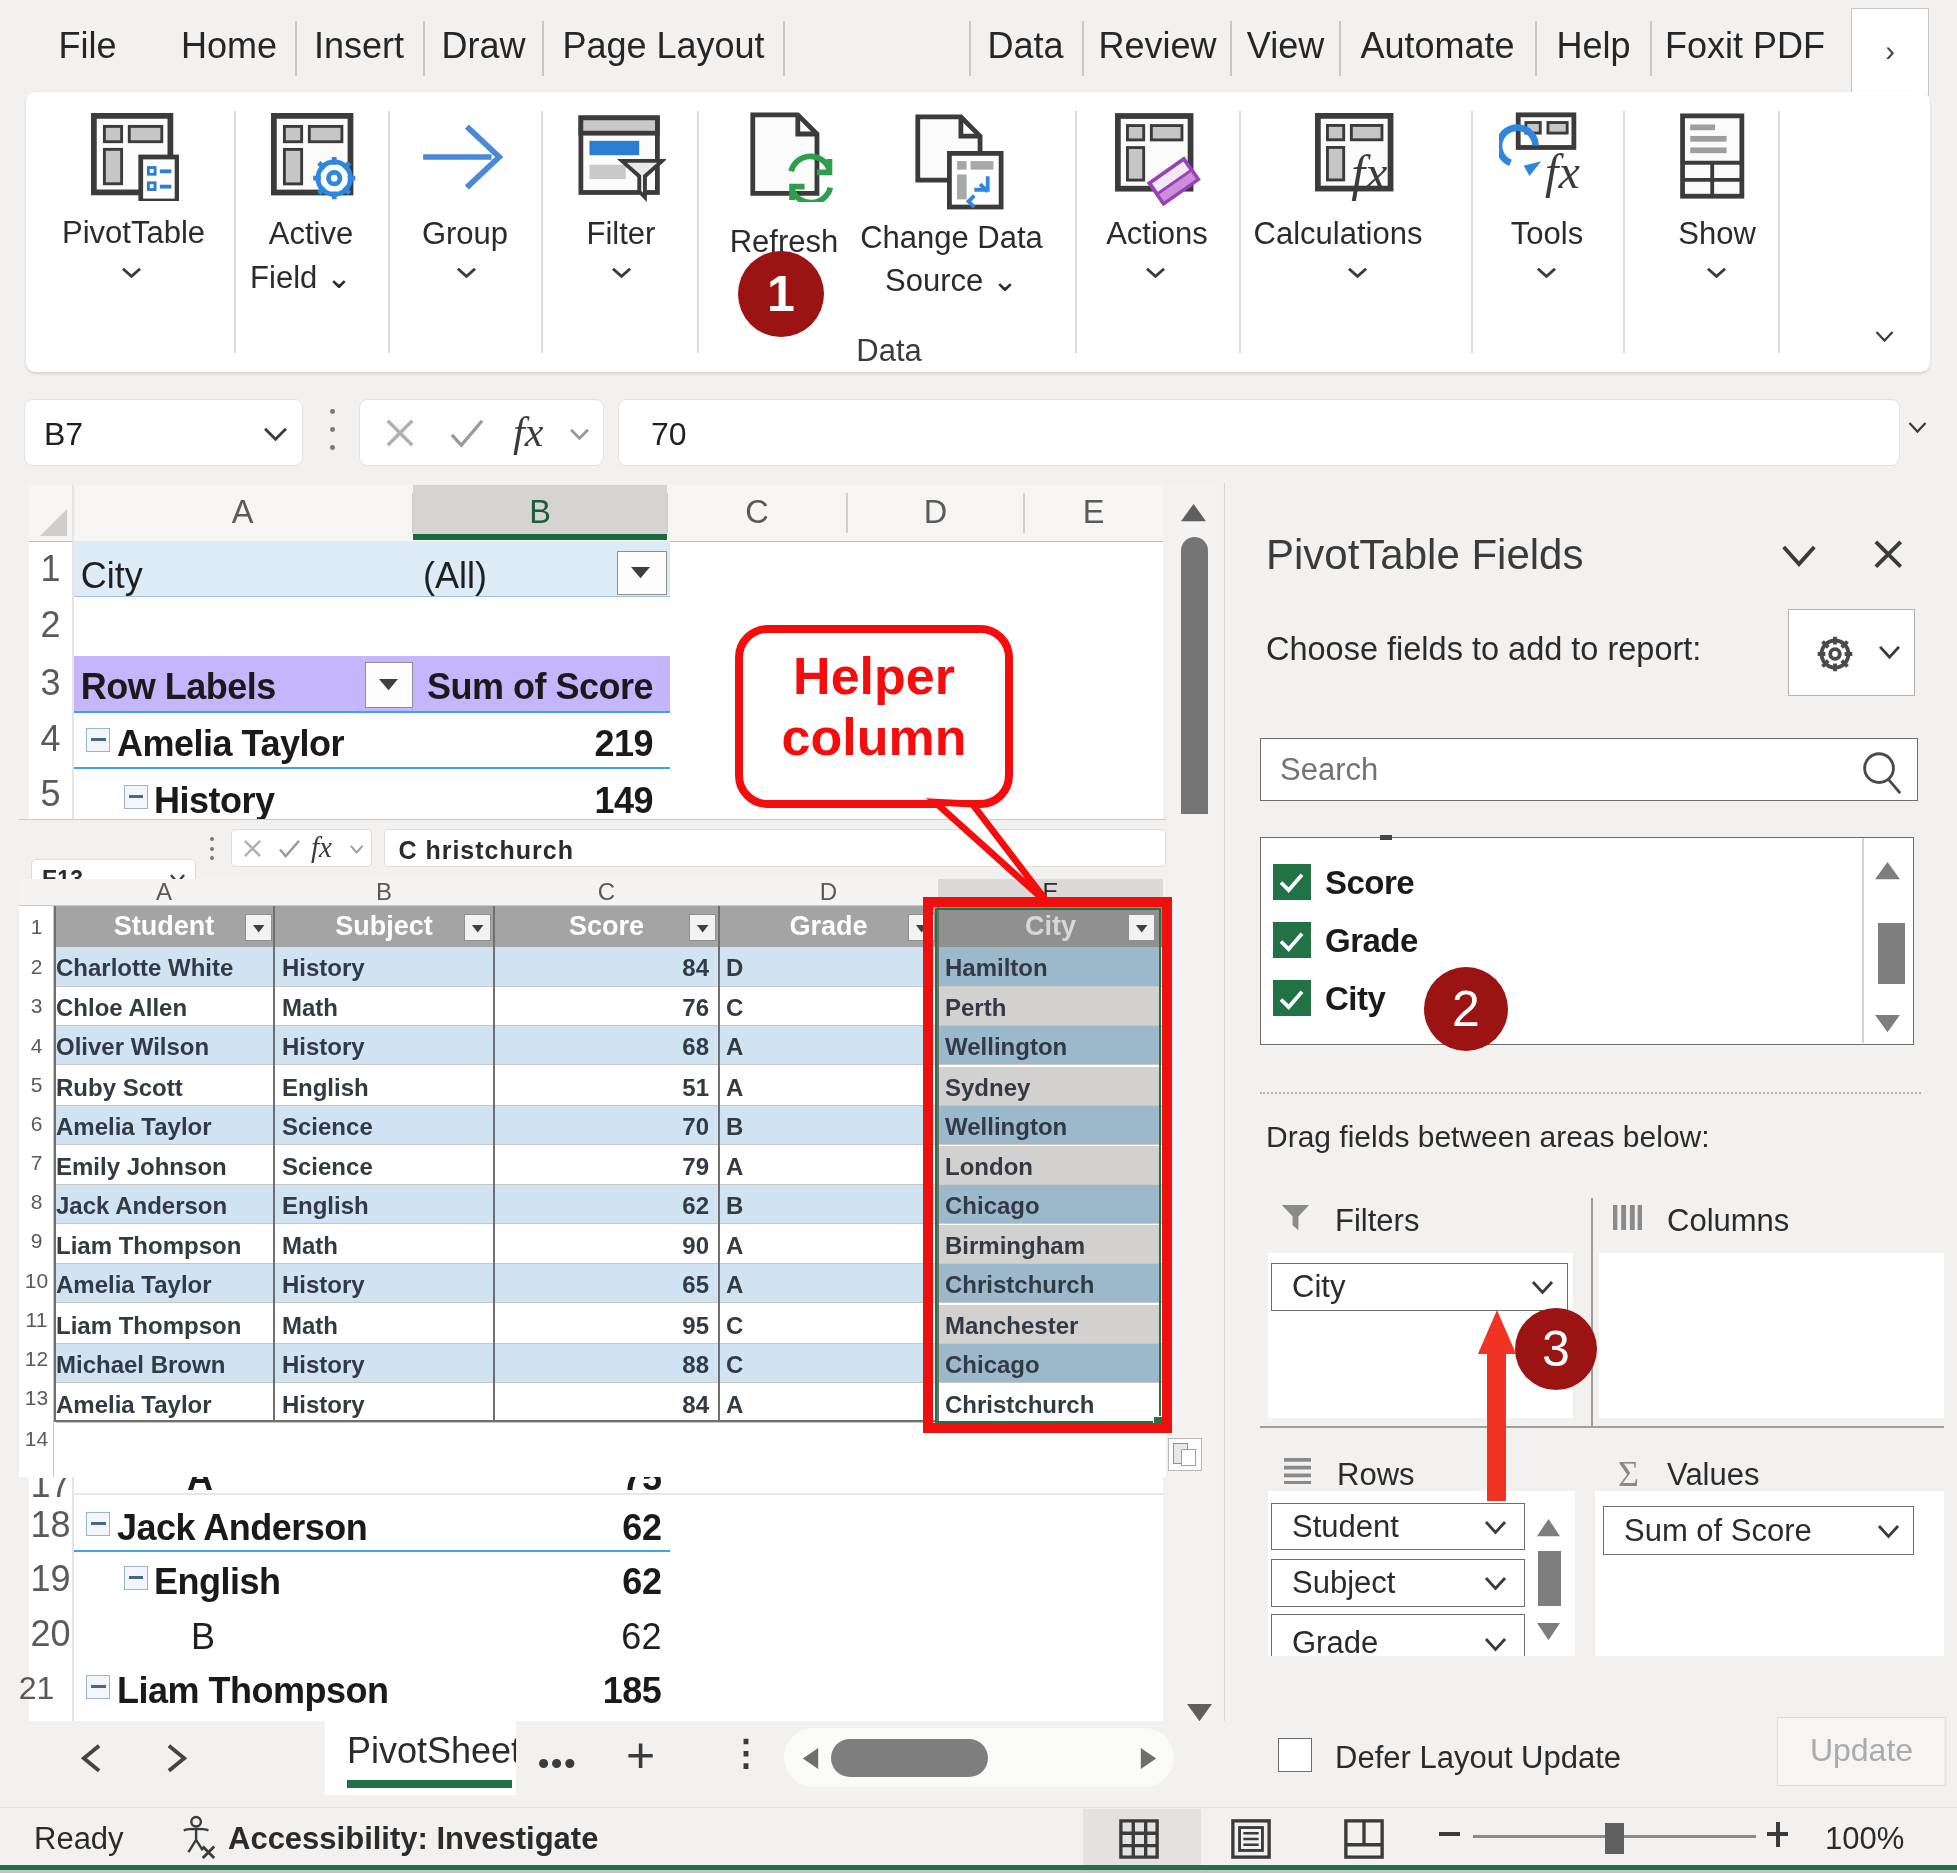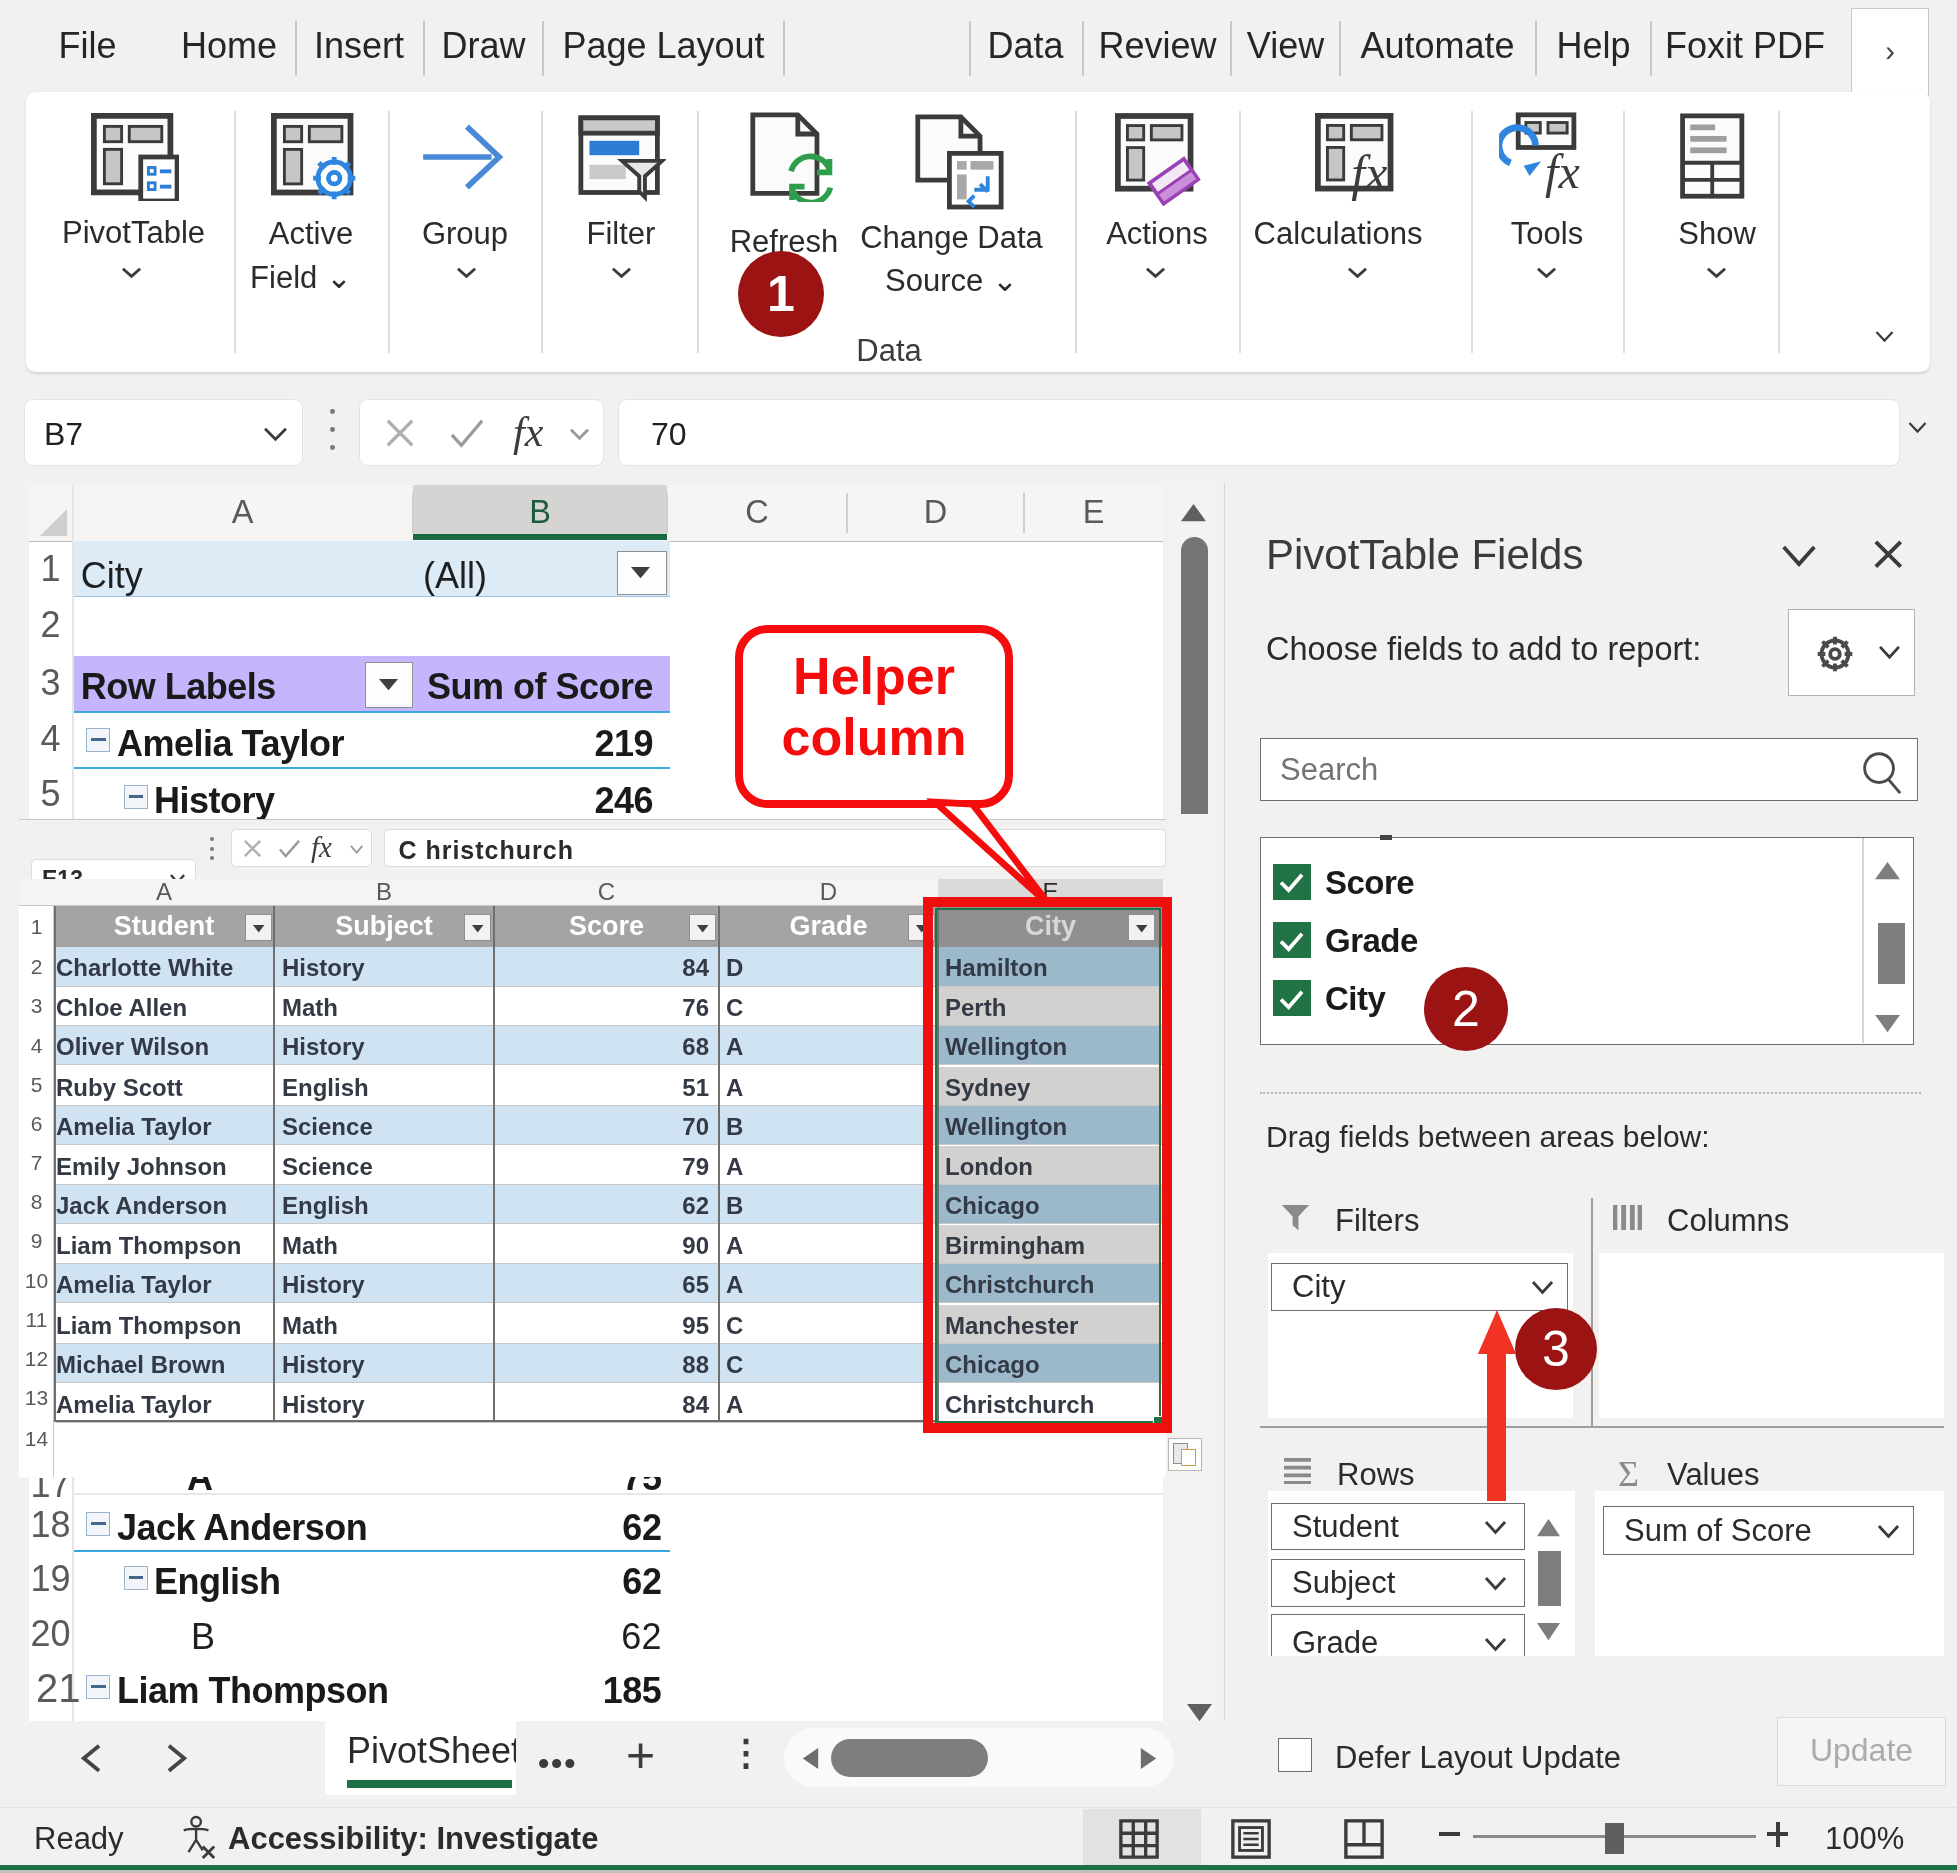--- a/index.html
+++ b/index.html
@@ -261,30 +261,30 @@
 
 <div class="abs" style="left:74px;top:713px;width:596px;height:56px;border-bottom:2.9px solid #3ba7e1;box-sizing:border-box;">
   <div class="minusbox" style="left:12.4px;top:15.3px;"></div>
   <span class="cellb" style="position:absolute;left:43px;top:9.6px;font-size:36px;">Amelia Taylor</span>
   <span class="cellb" style="position:absolute;right:17px;top:9.6px;font-size:36px;">219</span>
 </div>
 
 <div class="abs" style="left:74px;top:769px;width:596px;height:50px;overflow:hidden;">
   <div class="minusbox" style="left:50px;top:16.3px;"></div>
   <span class="cellb" style="position:absolute;left:80px;top:10.5px;font-size:36px;">History</span>
-  <span class="cellb" style="position:absolute;right:17px;top:10.5px;font-size:36px;">246</span>
+  <span class="cellb" style="position:absolute;right:17px;top:10.5px;font-size:36px;">149</span>
 </div>
 
 <div class="abs" style="left:29px;top:1478px;width:43px;height:20px;overflow:hidden;">
       <div style="font-size:36px;color:#5a5a5a;text-align:center;width:43px;position:absolute;bottom:-7.6px;">17</div>
     </div>
 <div class="abs" style="left:29px;top:1498px;width:43px;height:54px;font-size:36px;color:#5a5a5a;text-align:center;line-height:54px;">18</div>
 <div class="abs" style="left:29px;top:1552px;width:43px;height:54px;font-size:36px;color:#5a5a5a;text-align:center;line-height:54px;">19</div>
 <div class="abs" style="left:29px;top:1607px;width:43px;height:54px;font-size:36px;color:#5a5a5a;text-align:center;line-height:54px;">20</div>
-<div class="abs" style="left:36px;top:1661px;width:43px;height:54px;font-size:40px;color:#5a5a5a;text-align:center;line-height:54px;">21</div>
+<div class="abs" style="left:15px;top:1661px;width:43px;height:54px;font-size:32px;color:#5a5a5a;text-align:center;line-height:54px;">21</div>
 
 <div class="abs" style="left:74px;top:1476px;width:596px;height:17px;overflow:hidden;">
   <span class="cellb" style="position:absolute;left:113px;bottom:-5.7px;font-size:36px;">A</span>
   <span class="cellb" style="position:absolute;right:8.6px;bottom:-5.7px;font-size:36px;">75</span>
 </div>
 <div class="abs" style="left:72px;top:1493px;width:1091px;height:1.9px;background:#e8e7e6;"></div>
 
 <div class="abs" style="left:74px;top:1498px;width:596px;height:54px;border-bottom:2.9px solid #3ba7e1;box-sizing:border-box;">
   <div class="minusbox" style="left:12.4px;top:14.3px;"></div>
   <span class="cellb" style="position:absolute;left:43px;top:8.6px;font-size:36px;">Jack Anderson</span>

